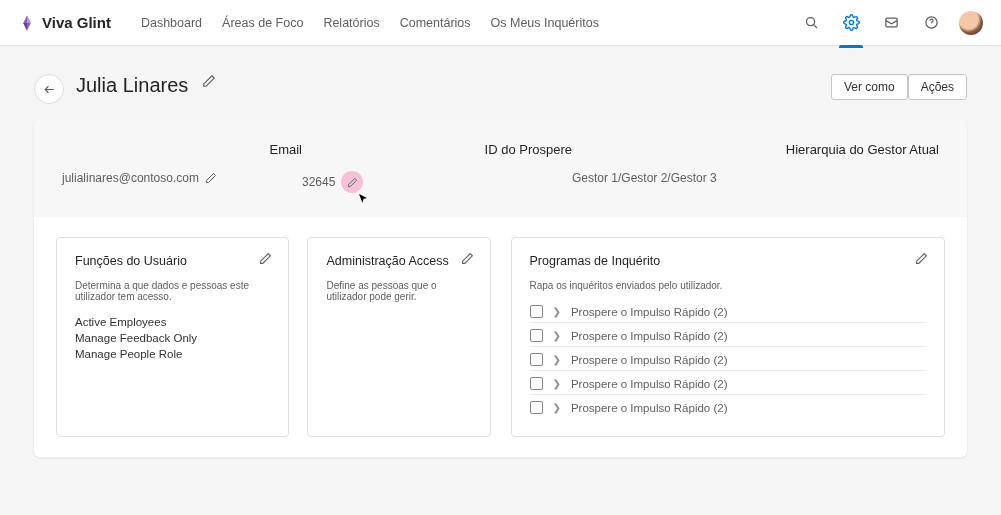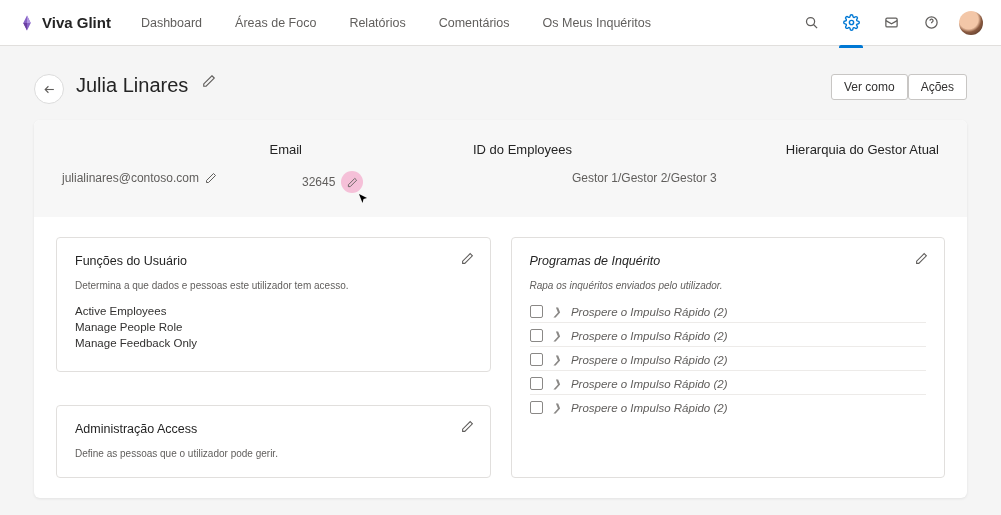--- a/index.html
+++ b/index.html
@@ -18,21 +18,21 @@
     background: #fff;
   }
   .brand {
     display: flex;
     align-items: center;
     gap: 6px;
     margin-right: 30px;
   }
   .brand-icon { width: 18px; height: 18px; }
   .brand-text { font-weight: 600; font-size: 15px; color: #242424; }
-  .nav { display: flex; gap: 33px; justify-content: flex-end; }
+  .nav { display: flex; gap: 20px; justify-content: flex-end; }
   .nav-item { font-size: 12.5px; color: #605e5c; cursor: pointer; }
   .topbar-right { margin-left: auto; display: flex; align-items: center; gap: 16px; }
   .icon-btn { width: 24px; height: 24px; display:flex; align-items:center; justify-content:center; color:#605e5c; cursor:pointer; position:relative; }
   .icon-btn.active { color:#0078d4; }
   .icon-btn.active::after { content:""; position:absolute; bottom:-13px; left:0; right:0; height:3px; background:#0078d4; border-radius:2px 2px 0 0; }
   .avatar { width:24px; height:24px; border-radius:50%; background: radial-gradient(circle at 40% 35%, #f3c7a8 45%, #8a5a40 60%, #3e2a20 100%); }
   .page {
     background: #f5f5f5;
     min-height: calc(515px - 46px);
     padding: 28px 34px 24px;
@@ -102,21 +102,21 @@
     display:flex;
     gap: 20px;
     padding: 20px 22px 0;
   }
   .sub-card {
     border:1px solid #e1dfdd;
     border-radius:4px;
     padding: 16px 18px 18px;
     position:relative;
   }
-  .left-col { flex:1; display:flex; flex-direction:column; gap:33px; }
+  .left-col { flex:1; display:flex; flex-direction:row; gap:18px; }
   .right-col { flex:1; }
   .sub-title { font-size:12.5px; color:#242424; margin-bottom:12px; }
   .sub-desc { font-size:10px; color:#605e5c; margin-bottom:14px; }
   .corner-pencil { position:absolute; top:14px; right:16px; color:#605e5c; cursor:pointer; }
   .link-list .link-item { font-size:11.5px; color:#323130; cursor:pointer; margin-bottom:4px; }
   .survey-list { display:flex; flex-direction:column; gap:6px; }
   .survey-row { display:flex; align-items:center; gap:10px; font-size:11.5px; color:#605e5c; border-bottom:1px solid #edebe9; padding-bottom:4px; }
   .survey-row:last-child { border-bottom:none; }
   .survey-check { width:13px; height:13px; border:1px solid #8a8886; border-radius:2px; background:#fff; cursor:pointer; }
   .chev { color:#8a8886; font-size:10px; }
@@ -202,21 +202,21 @@
         <div class="info-value">
           <span>julialinares@contoso.com</span>
           <span class="pencil">
             <svg width="12" height="12" viewBox="0 0 24 24" fill="none" stroke="currentColor" stroke-width="2">
                 <path d="M17 3l4 4L7 21H3v-4z"></path>
               </svg>
           </span>
         </div>
       </div>
       <div class="info-col empid">
-        <div class="info-label">ID do Employees</div>
+        <div class="info-label">ID do Prospere</div>
         <div class="info-value">
           <span>32645</span>
           <span class="pencil highlight">
             <svg width="11" height="11" viewBox="0 0 24 24" fill="none" stroke="currentColor" stroke-width="2">
                 <path d="M17 3l4 4L7 21H3v-4z"></path>
               </svg>
             <span class="cursor-arrow">
               <svg width="12" height="12" viewBox="0 0 24 24">
                   <path fill="#000" d="M4 2l16 8-7 2-2 8z"></path>
                 </svg>
@@ -238,38 +238,38 @@
         <div class="sub-card">
           <span class="corner-pencil">
             <svg width="13" height="13" viewBox="0 0 24 24" fill="none" stroke="currentColor" stroke-width="2">
                 <path d="M17 3l4 4L7 21H3v-4z"></path>
               </svg>
           </span>
           <div class="sub-title">Funções do Usuário</div>
           <div class="sub-desc">Determina a que dados e pessoas este utilizador tem acesso.</div>
           <div class="link-list">
             <div class="link-item">Active Employees</div>
+            <div class="link-item">Manage Feedback Only</div>
             <div class="link-item">Manage People Role</div>
-            <div class="link-item">Manage Feedback Only</div>
           </div>
         </div>
 
         <div class="sub-card">
           <span class="corner-pencil">
             <svg width="13" height="13" viewBox="0 0 24 24" fill="none" stroke="currentColor" stroke-width="2">
                 <path d="M17 3l4 4L7 21H3v-4z"></path>
               </svg>
           </span>
           <div class="sub-title">Administração Access</div>
           <div class="sub-desc" style="margin-bottom:0">Define as pessoas que o utilizador pode gerir.</div>
         </div>
       </div>
 
       <div class="right-col">
-        <div class="sub-card" style="height:100%;font-style:italic;">
+        <div class="sub-card" style="height:100%;">
           <span class="corner-pencil">
             <svg width="13" height="13" viewBox="0 0 24 24" fill="none" stroke="currentColor" stroke-width="2">
                 <path d="M17 3l4 4L7 21H3v-4z"></path>
               </svg>
           </span>
           <div class="sub-title">Programas de Inquérito</div>
           <div class="sub-desc">Rapa os inquéritos enviados pelo utilizador.</div>
           <div class="survey-list">
             <div class="survey-row">
               <span class="survey-check"></span>

